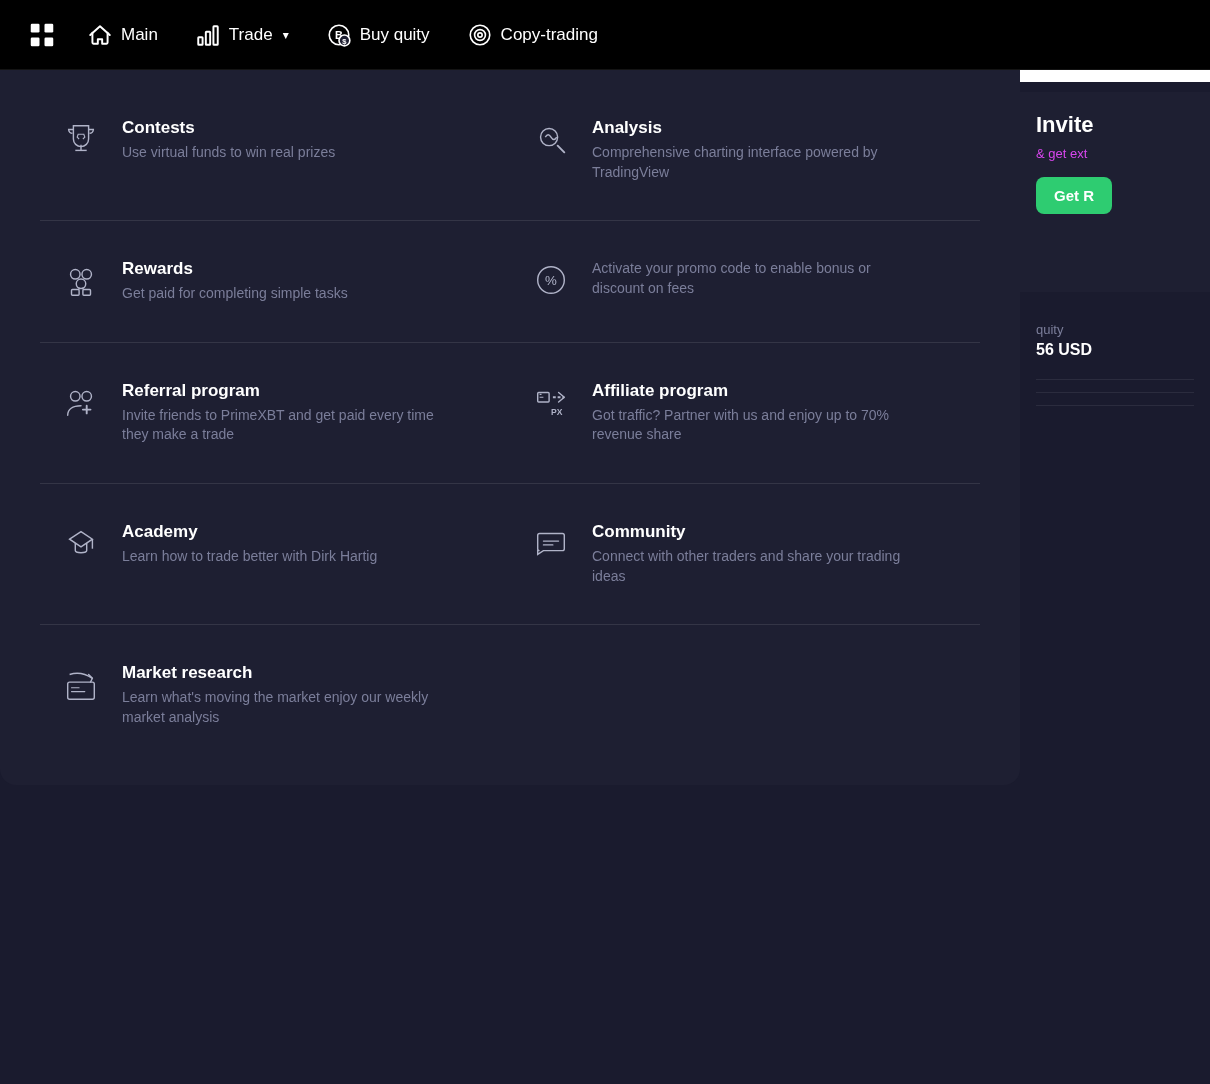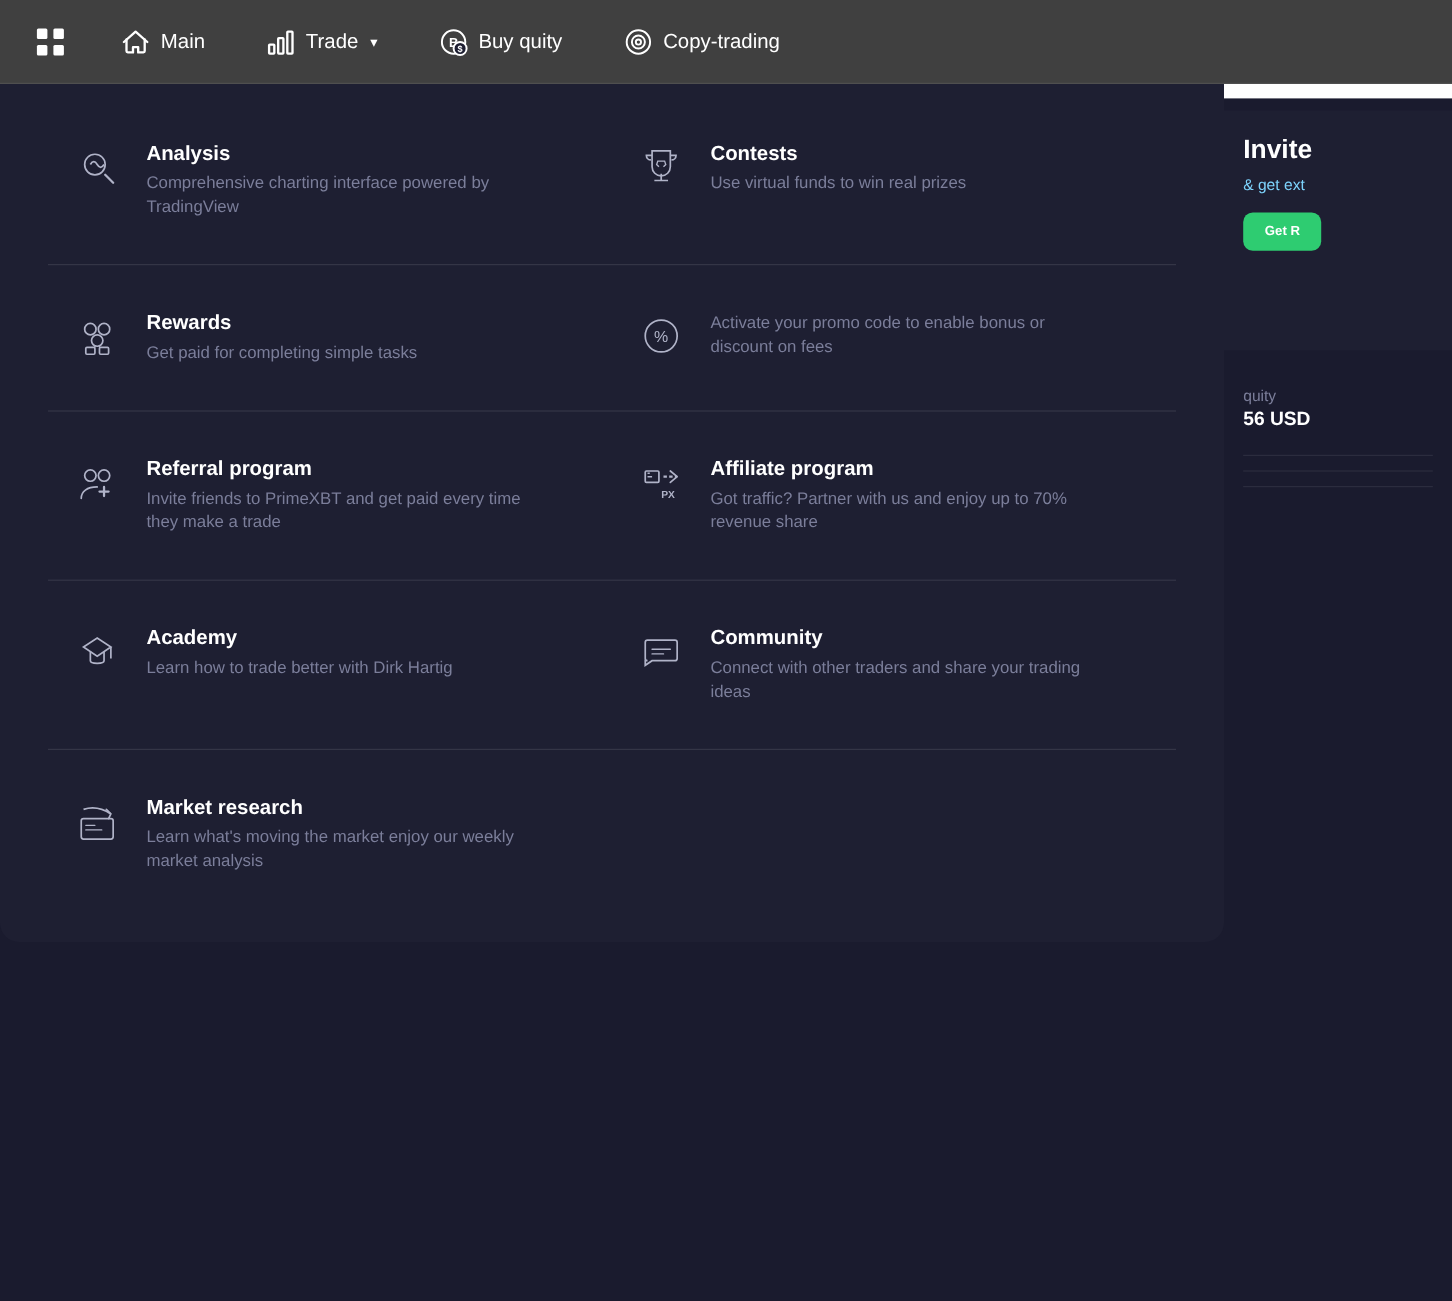--- a/index.html
+++ b/index.html
@@ -10,24 +10,24 @@
       background: #1a1b2e;
       font-family: -apple-system, BlinkMacSystemFont, 'Segoe UI', sans-serif;
       overflow: hidden;
       position: relative;
     }
 
     
     .navbar {
       display: flex;
       align-items: center;
-      background: #404040;
+      background: #000000;
       height: 70px;
       padding: 0 20px;
-      gap: 22px;
+      gap: 9px;
       border-bottom: 1px solid rgba(255,255,255,0.08);
       position: relative;
       z-index: 100;
     }
 
     .nav-grid-icon {
       width: 44px;
       height: 44px;
       display: flex;
       align-items: center;
@@ -166,32 +166,32 @@
     }
 
     .invite-title {
       color: white;
       font-size: 22px;
       font-weight: 700;
       margin-bottom: 8px;
     }
 
     .invite-sub {
-      color: #7dd3fc;
+      color: #d946ef;
       font-size: 13px;
       margin-bottom: 16px;
     }
 
     .get-btn {
       background: #2ecc71;
       color: white;
       border: none;
       border-radius: 8px;
       padding: 10px 18px;
-      font-size: 11px;
+      font-size: 15px;
       font-weight: 600;
       cursor: pointer;
     }
 
     .equity-section {
       padding: 20px 16px;
       color: white;
     }
 
     .equity-label {
@@ -266,45 +266,45 @@
     <span>Copy-trading</span>
   </div>
 </div>
 
 <div class="dropdown-panel">
   <div class="menu-grid">
 
     <div class="menu-item">
       <div class="menu-icon">
         <svg viewBox="0 0 40 40">
-          <circle cx="18" cy="18" r="9" stroke="#b0b3c8" stroke-width="1.5" fill="none"></circle>
-          <path d="M27 27l7 7" stroke="#b0b3c8" stroke-width="2" stroke-linecap="round"></path>
-          <path d="M14 18 Q17 13 20 18 Q23 23 26 18" stroke="#b0b3c8" stroke-width="1.5" fill="none"></path>
-        </svg>
-      </div>
-      <div class="menu-text">
-        <span class="menu-title">Analysis</span>
-        <span class="menu-desc">Comprehensive charting interface powered by TradingView</span>
-      </div>
-    </div>
-
-    <div class="menu-item">
-      <div class="menu-icon">
-        <svg viewBox="0 0 40 40">
           <path d="M12 6h16v14a8 8 0 01-16 0V6z" stroke="#b0b3c8" stroke-width="1.5" fill="none"></path>
           <path d="M12 10H7a4 4 0 004 4" stroke="#b0b3c8" stroke-width="1.5" fill="none"></path>
           <path d="M28 10h5a4 4 0 01-4 4" stroke="#b0b3c8" stroke-width="1.5" fill="none"></path>
           <path d="M20 26v6" stroke="#b0b3c8" stroke-width="1.5"></path>
           <path d="M14 32h12" stroke="#b0b3c8" stroke-width="1.5"></path>
           <path d="M18 20l-2-2 1-3h6l1 3-2 2" stroke="#b0b3c8" stroke-width="1.2" fill="none"></path>
         </svg>
       </div>
       <div class="menu-text">
         <span class="menu-title">Contests</span>
         <span class="menu-desc">Use virtual funds to win real prizes</span>
+      </div>
+    </div>
+
+    <div class="menu-item">
+      <div class="menu-icon">
+        <svg viewBox="0 0 40 40">
+          <circle cx="18" cy="18" r="9" stroke="#b0b3c8" stroke-width="1.5" fill="none"></circle>
+          <path d="M27 27l7 7" stroke="#b0b3c8" stroke-width="2" stroke-linecap="round"></path>
+          <path d="M14 18 Q17 13 20 18 Q23 23 26 18" stroke="#b0b3c8" stroke-width="1.5" fill="none"></path>
+        </svg>
+      </div>
+      <div class="menu-text">
+        <span class="menu-title">Analysis</span>
+        <span class="menu-desc">Comprehensive charting interface powered by TradingView</span>
       </div>
     </div>
 
     <div class="menu-section-divider"></div>
 
     <div class="menu-item">
       <div class="menu-icon">
         <svg viewBox="0 0 40 40">
           <circle cx="14" cy="14" r="5" stroke="#b0b3c8" stroke-width="1.5" fill="none"></circle>
           <circle cx="26" cy="14" r="5" stroke="#b0b3c8" stroke-width="1.5" fill="none"></circle>

